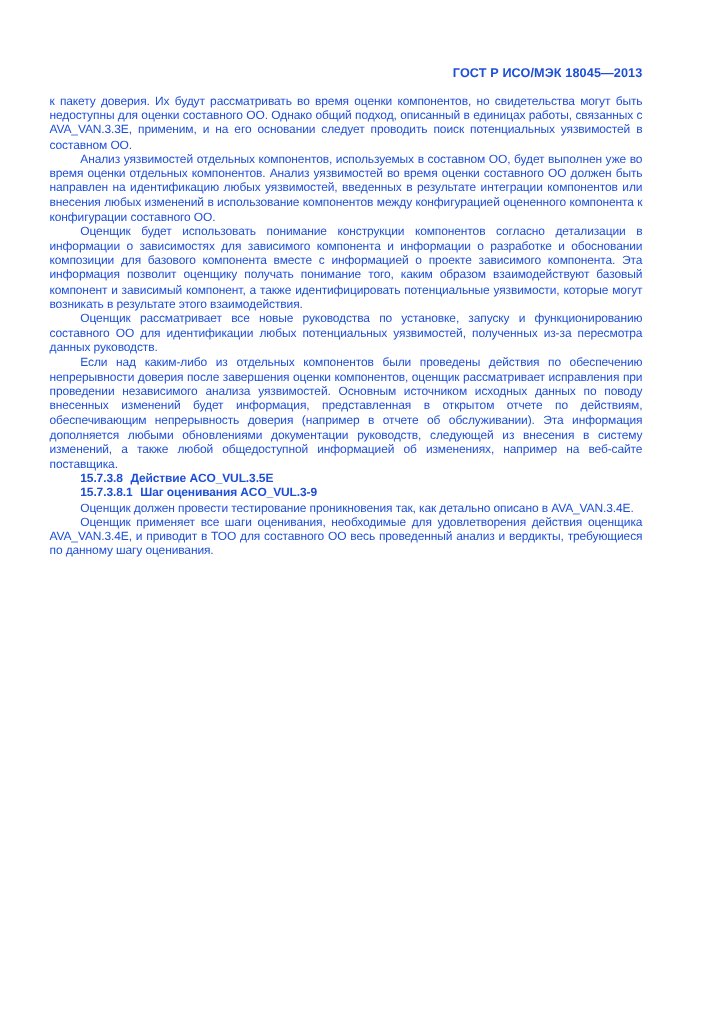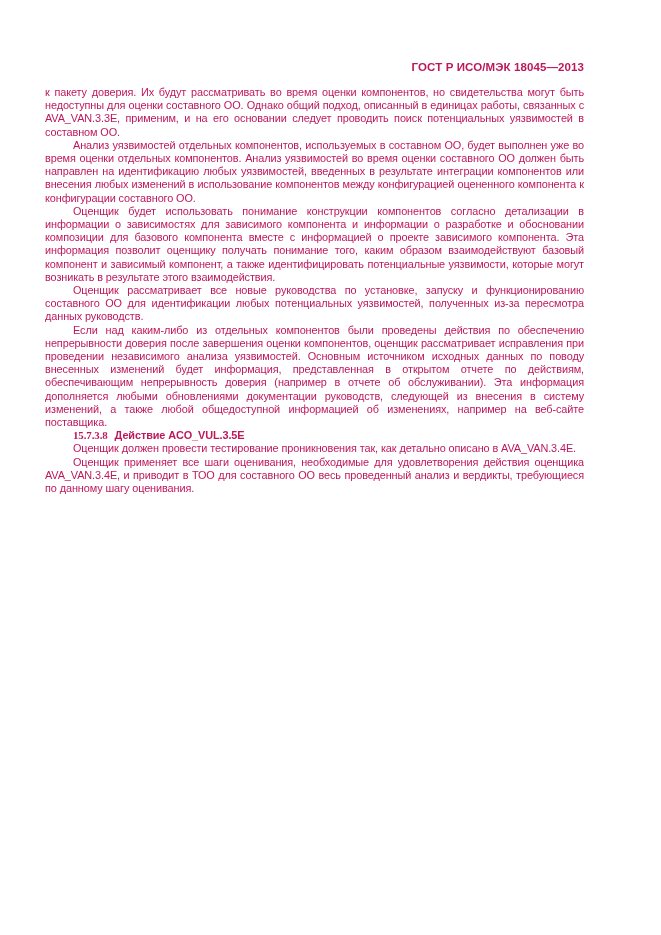--- a/index.html
+++ b/index.html
@@ -6,21 +6,21 @@
     margin: 0;
     padding: 0;
     background: #ffffff;
   }
   .page {
     position: relative;
     width: 661px;
     height: 678px;
     background: #ffffff;
     font-family: "Liberation Sans", sans-serif;
-    color: #be185d;
+    color: #1d4ed8;
     overflow: hidden;
   }
   .running-header {
     position: absolute;
     top: 61px;
     left: 45px;
     width: 539px;
     text-align: right;
     font-weight: bold;
     font-size: 11.5px;
@@ -43,21 +43,20 @@
   }
   .text-block p.continuation {
     text-indent: 0;
   }
   .text-block p.heading {
     font-weight: bold;
     text-align: left;
   }
   .heading .h-num {
     margin-right: 7px;
-    font-family: Liberation Serif, serif;
   }
   .page-number {
     position: absolute;
     top: 839px;
     left: 45px;
     width: 539px;
     text-align: right;
     font-size: 11px;
     line-height: 13px;
     margin-top: 41px;
@@ -78,20 +77,21 @@
 
     <p>Оценщик будет использовать понимание конструкции компонентов согласно детализации в информации о зависимостях для зависимого компонента и информации о разработке и обосновании композиции для базового компонента вместе с информацией о проекте зависимого компонента. Эта информация позволит оценщику получать понимание того, каким образом взаимодействуют базовый компонент и зависимый компонент, а также идентифицировать потенциальные уязвимости, которые могут возникать в результате этого взаимодействия.</p>
 
     <p>Оценщик рассматривает все новые руководства по установке, запуску и функционированию составного ОО для идентификации любых потенциальных уязвимостей, полученных из-за пересмотра данных руководств.</p>
 
     <p>Если над каким-либо из отдельных компонентов были проведены действия по обеспечению непрерывности доверия после завершения оценки компонентов, оценщик рассматривает исправления при проведении независимого анализа уязвимостей. Основным источником исходных данных по поводу внесенных изменений будет информация, представленная в открытом отчете по действиям, обеспечивающим непрерывность доверия (например в отчете об обслуживании). Эта информация дополняется любыми обновлениями документации руководств, следующей из внесения в систему изменений, а также любой общедоступной информацией об изменениях, например на веб-сайте поставщика.</p>
 
 
     <p class="heading"><span class="h-num">15.7.3.8</span><span>Действие ACO_VUL.3.5E</span></p>
 
+    <p class="heading"><span class="h-num">15.7.3.8.1</span><span>Шаг оценивания ACO_VUL.3-9</span></p>
 
     <p>Оценщик должен провести тестирование проникновения так, как детально описано в AVA_VAN.3.4E.</p>
 
     <p>Оценщик применяет все шаги оценивания, необходимые для удовлетворения действия оценщика AVA_VAN.3.4E, и приводит в ТОО для составного ОО весь проведенный анализ и вердикты, требующиеся по данному шагу оценивания.</p>
 
 
   </div>
 
   <div class="page-number">219</div>
 

